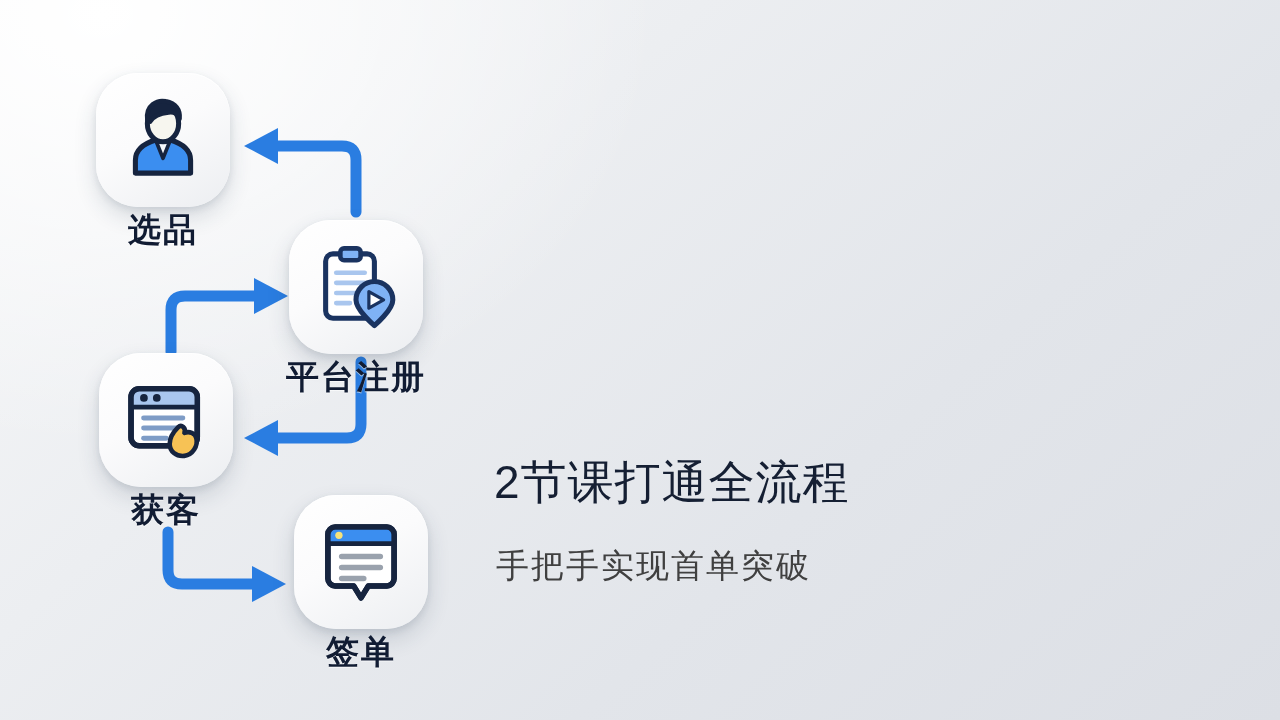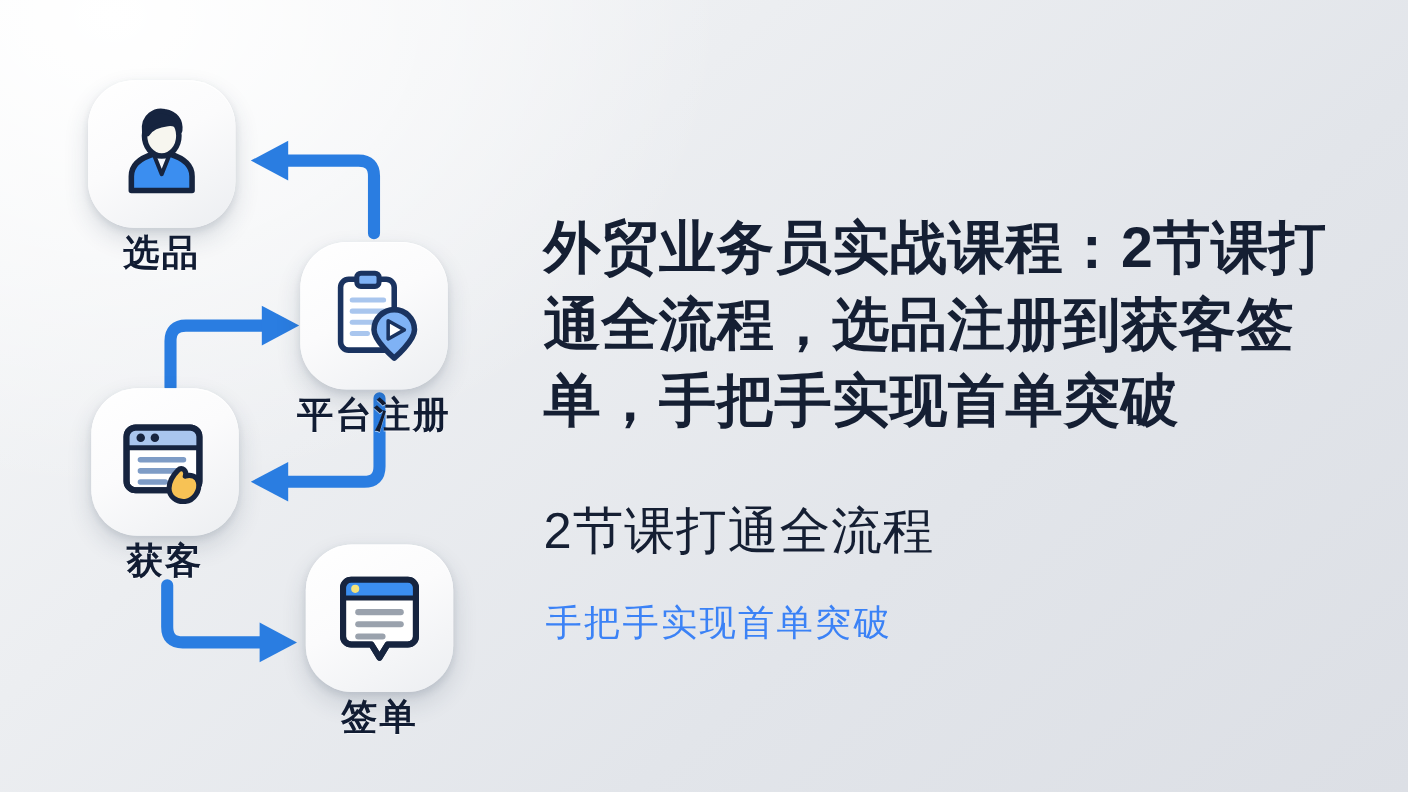--- a/index.html
+++ b/index.html
@@ -8,21 +8,21 @@
     font-family:"Liberation Sans","DejaVu Sans",sans-serif;
   }
   body {
     position:relative;
     background:
       radial-gradient(ellipse 900px 700px at 8% 2%, #ffffff 0%, rgba(255,255,255,0) 62%),
       linear-gradient(138deg, #f7f8f9 0%, #eceef1 34%, #e2e5ea 66%, #dcdfe5 100%);
   }
 
   
-  #flow-panel { position:absolute; left:0; top:0; width:470px; height:720px; }
+  #flow-panel { position:absolute; left:16px; top:0; width:470px; height:720px; }
   #flow-arrows { position:absolute; left:0; top:0; width:470px; height:720px; }
 
   .node { position:absolute; width:0; height:0; }
   .tile {
     position:absolute; left:-67px; top:-67px; width:134px; height:134px;
     border-radius:42px;
     background:linear-gradient(150deg,#ffffff 0%,#fbfbfc 45%,#eceef1 100%);
     box-shadow:
       0 10px 22px rgba(40,54,82,0.16),
       0 3px 7px rgba(40,54,82,0.10),
@@ -45,21 +45,21 @@
     color:#151f33; letter-spacing:0.5px;
   }
   #subhead {
     position:absolute; top:455px; left:0; width:760px;
     font-size:46px; font-weight:normal; line-height:1.2;
     color:#151f33; letter-spacing:1px;
   }
   #subtext {
     position:absolute; top:545px; left:2px; width:760px;
     font-size:33px; font-weight:normal; line-height:1.25;
-    color:#3b82f6; letter-spacing:2px;
+    color:#404040; letter-spacing:2px;
   }
 </style>
 </head>
 <body>
 
 <div id="flow-panel">
 
   <svg id="flow-arrows" viewBox="0 0 470 720">
     <defs>
       <style>
@@ -152,16 +152,15 @@
           <rect x="26" y="53" width="48" height="6" rx="3"></rect>
           <rect x="26" y="65" width="30" height="6" rx="3"></rect>
         </g>
       </svg>
     </div>
     <div class="node-label">签单</div>
   </div>
 </div>
 
 <div id="text-panel">
-  <div id="headline">外贸业务员实战课程：2节课打通全流程，选品注册到获客签单，手把手实现首单突破</div>
   <div id="subhead">2节课打通全流程</div>
   <div id="subtext">手把手实现首单突破</div>
 </div>
 
 </body></html>

